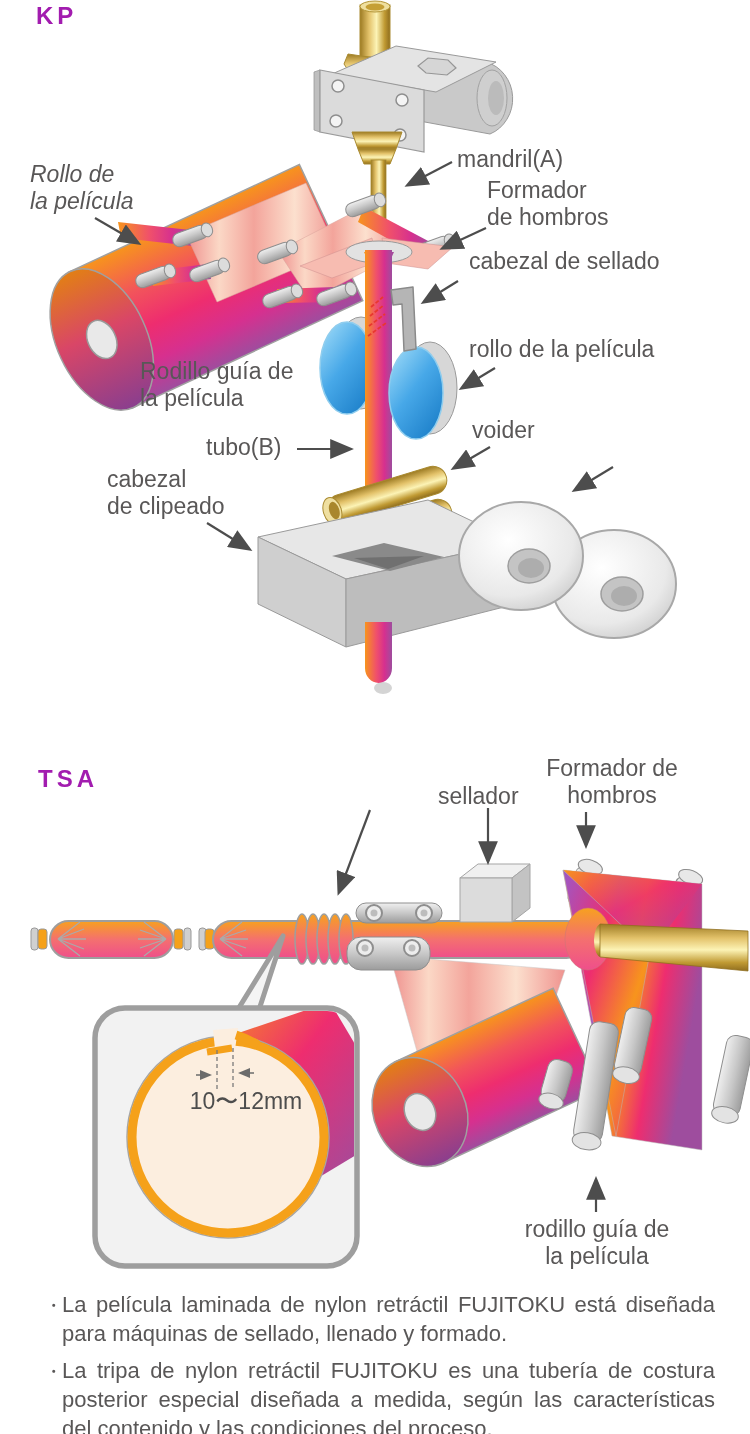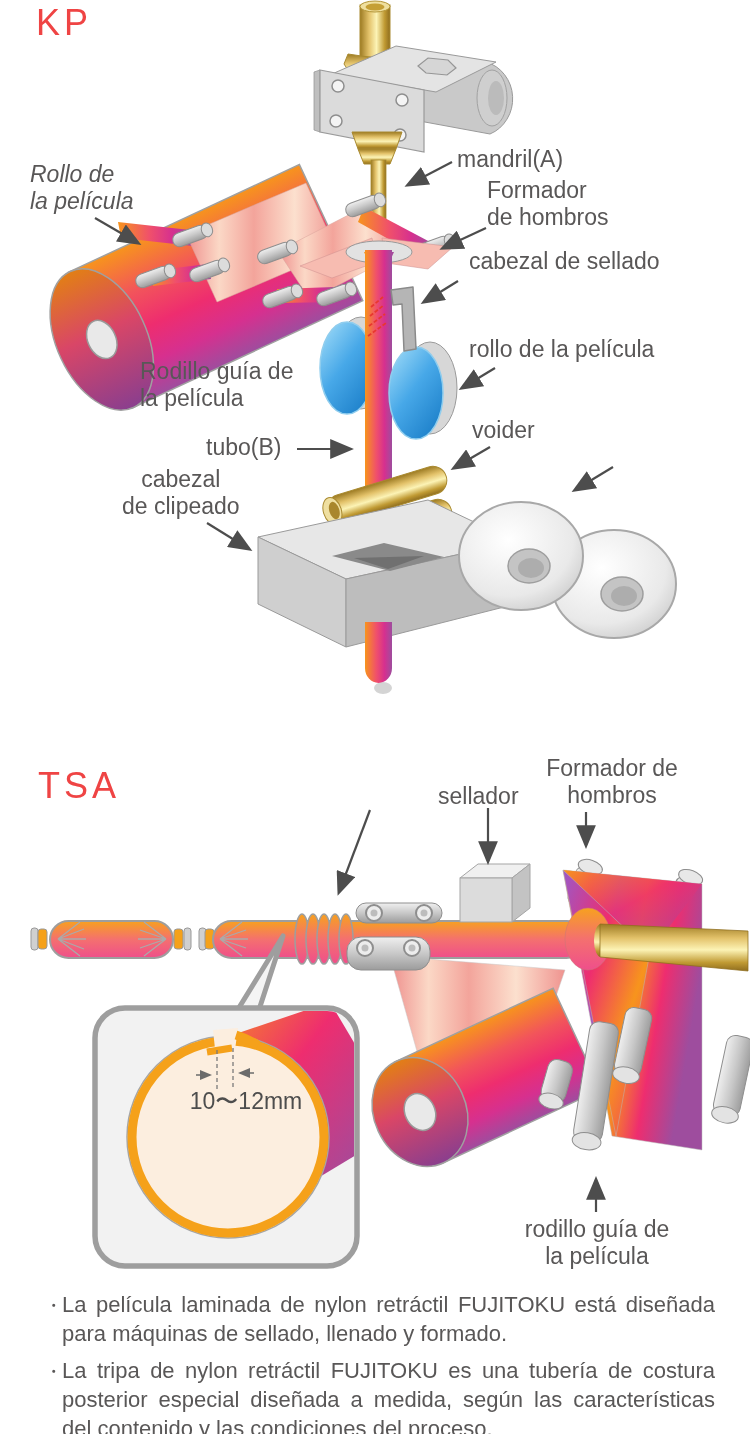--- a/index.html
+++ b/index.html
@@ -1,21 +1,21 @@
 <!DOCTYPE html>
 <html><head>
 <meta charset="utf-8">
 <style>
   html,body{margin:0;padding:0;background:#ffffff;}
   .page{position:relative;width:750px;height:1434px;background:#ffffff;overflow:hidden;
         font-family:"Liberation Sans", sans-serif;}
   .art{position:absolute;left:0;top:0;}
   .lbl{position:absolute;color:#595757;font-size:23px;line-height:26.5px;white-space:pre-line;}
   .lbl.center{text-align:center;transform:translateX(-50%);}
-  .title{position:absolute;color:#ef4444;font-size:36px;font-weight:normal;letter-spacing:4px;}
+  .title{position:absolute;color:#a21caf;font-size:24px;font-weight:bold;letter-spacing:4px;}
   .dim{position:absolute;color:#4d4d4d;font-size:23px;transform:translateX(-50%);margin-left:20px;}
   .note{position:absolute;left:44px;width:671px;color:#595757;font-size:22px;line-height:29px;
         text-align:justify;padding-left:18px;box-sizing:border-box;}
   .note .bullet{position:absolute;left:0;top:1px;font-size:19px;}
 </style>
 </head>
 <body>
 
 <div class="page">
 
@@ -400,21 +400,21 @@
 la película</div>
 <div class="lbl" style="left:457px;top:146px;">mandril(A)</div>
 <div class="lbl" style="left:487px;top:177px;">Formador
 de hombros</div>
 <div class="lbl" style="left:469px;top:248px;">cabezal de sellado</div>
 <div class="lbl" style="left:469px;top:336px;">rollo de la película</div>
 <div class="lbl" style="left:140px;top:358px;">Rodillo guía de
 la película</div>
 <div class="lbl" style="left:206px;top:434px;">tubo(B)</div>
 <div class="lbl" style="left:472px;top:417px;">voider</div>
-<div class="lbl" style="left:122px;top:466px;text-align:center;">cabezal
+<div class="lbl" style="left:107px;top:466px;">cabezal
 de clipeado</div>
 
 <div class="lbl" style="left:438px;top:783px;">sellador</div>
 <div class="lbl center" style="left:612px;top:755px;">Formador de
 hombros</div>
 <div class="lbl center" style="left:597px;top:1216px;">rodillo guía de
 la película</div>
 
 <div class="dim" style="left:226px;top:1086px;">10〜12mm</div>
 

